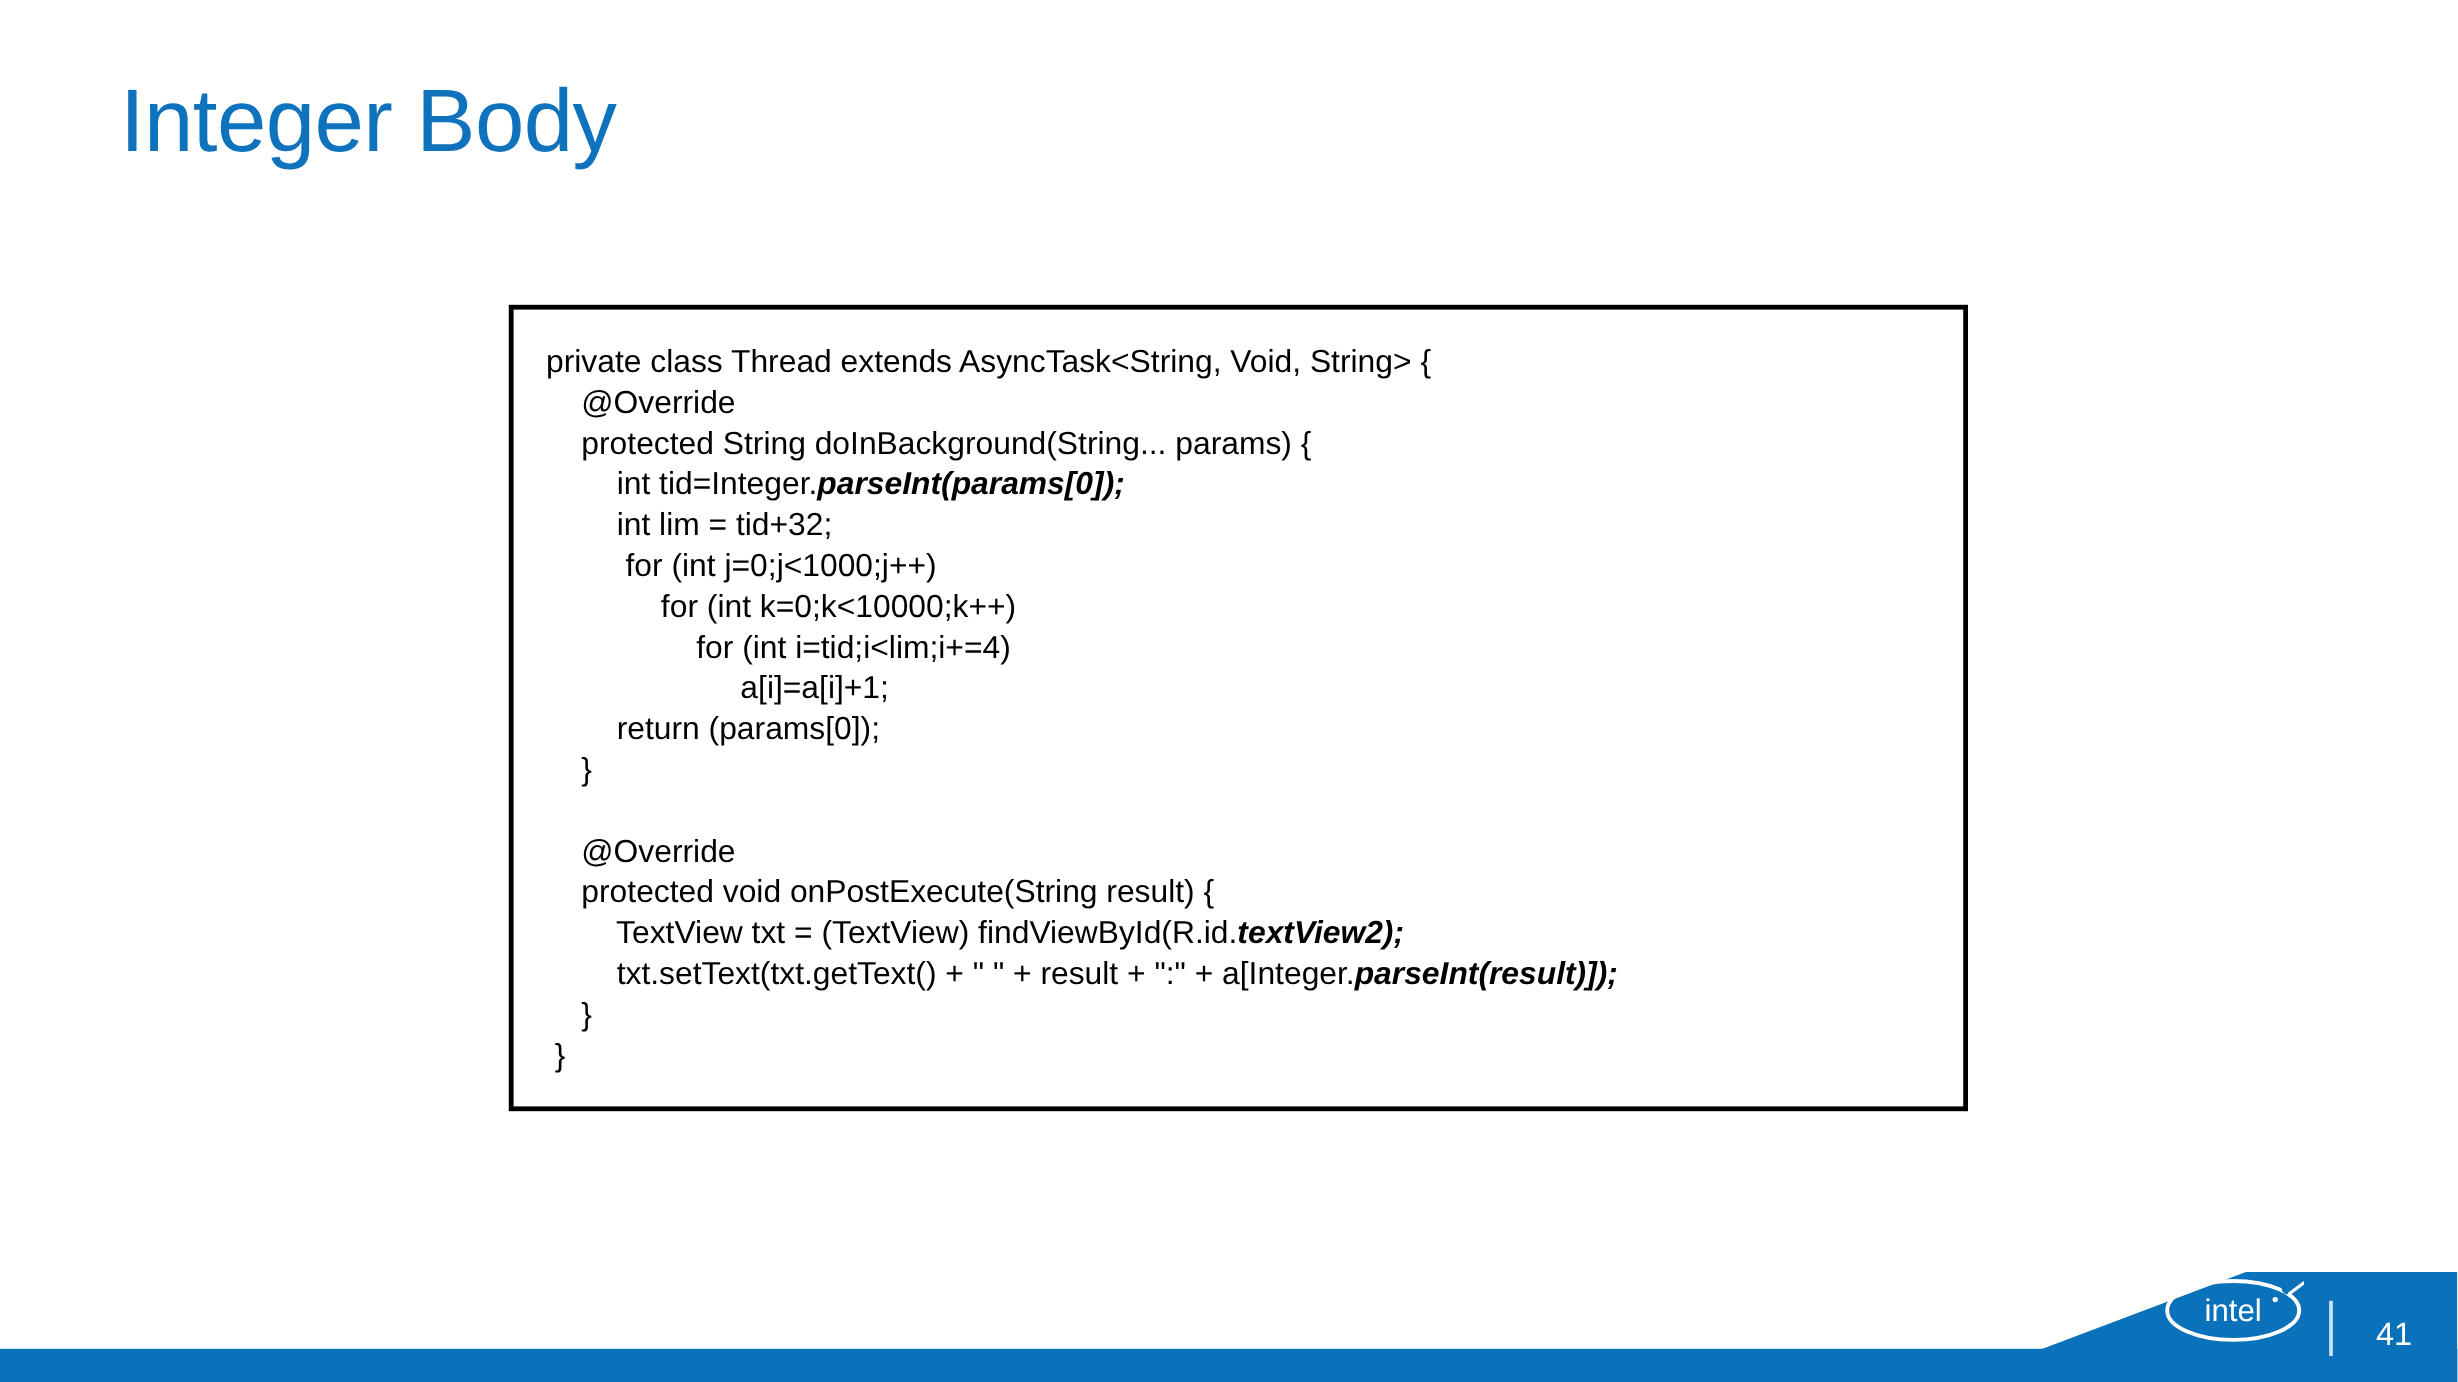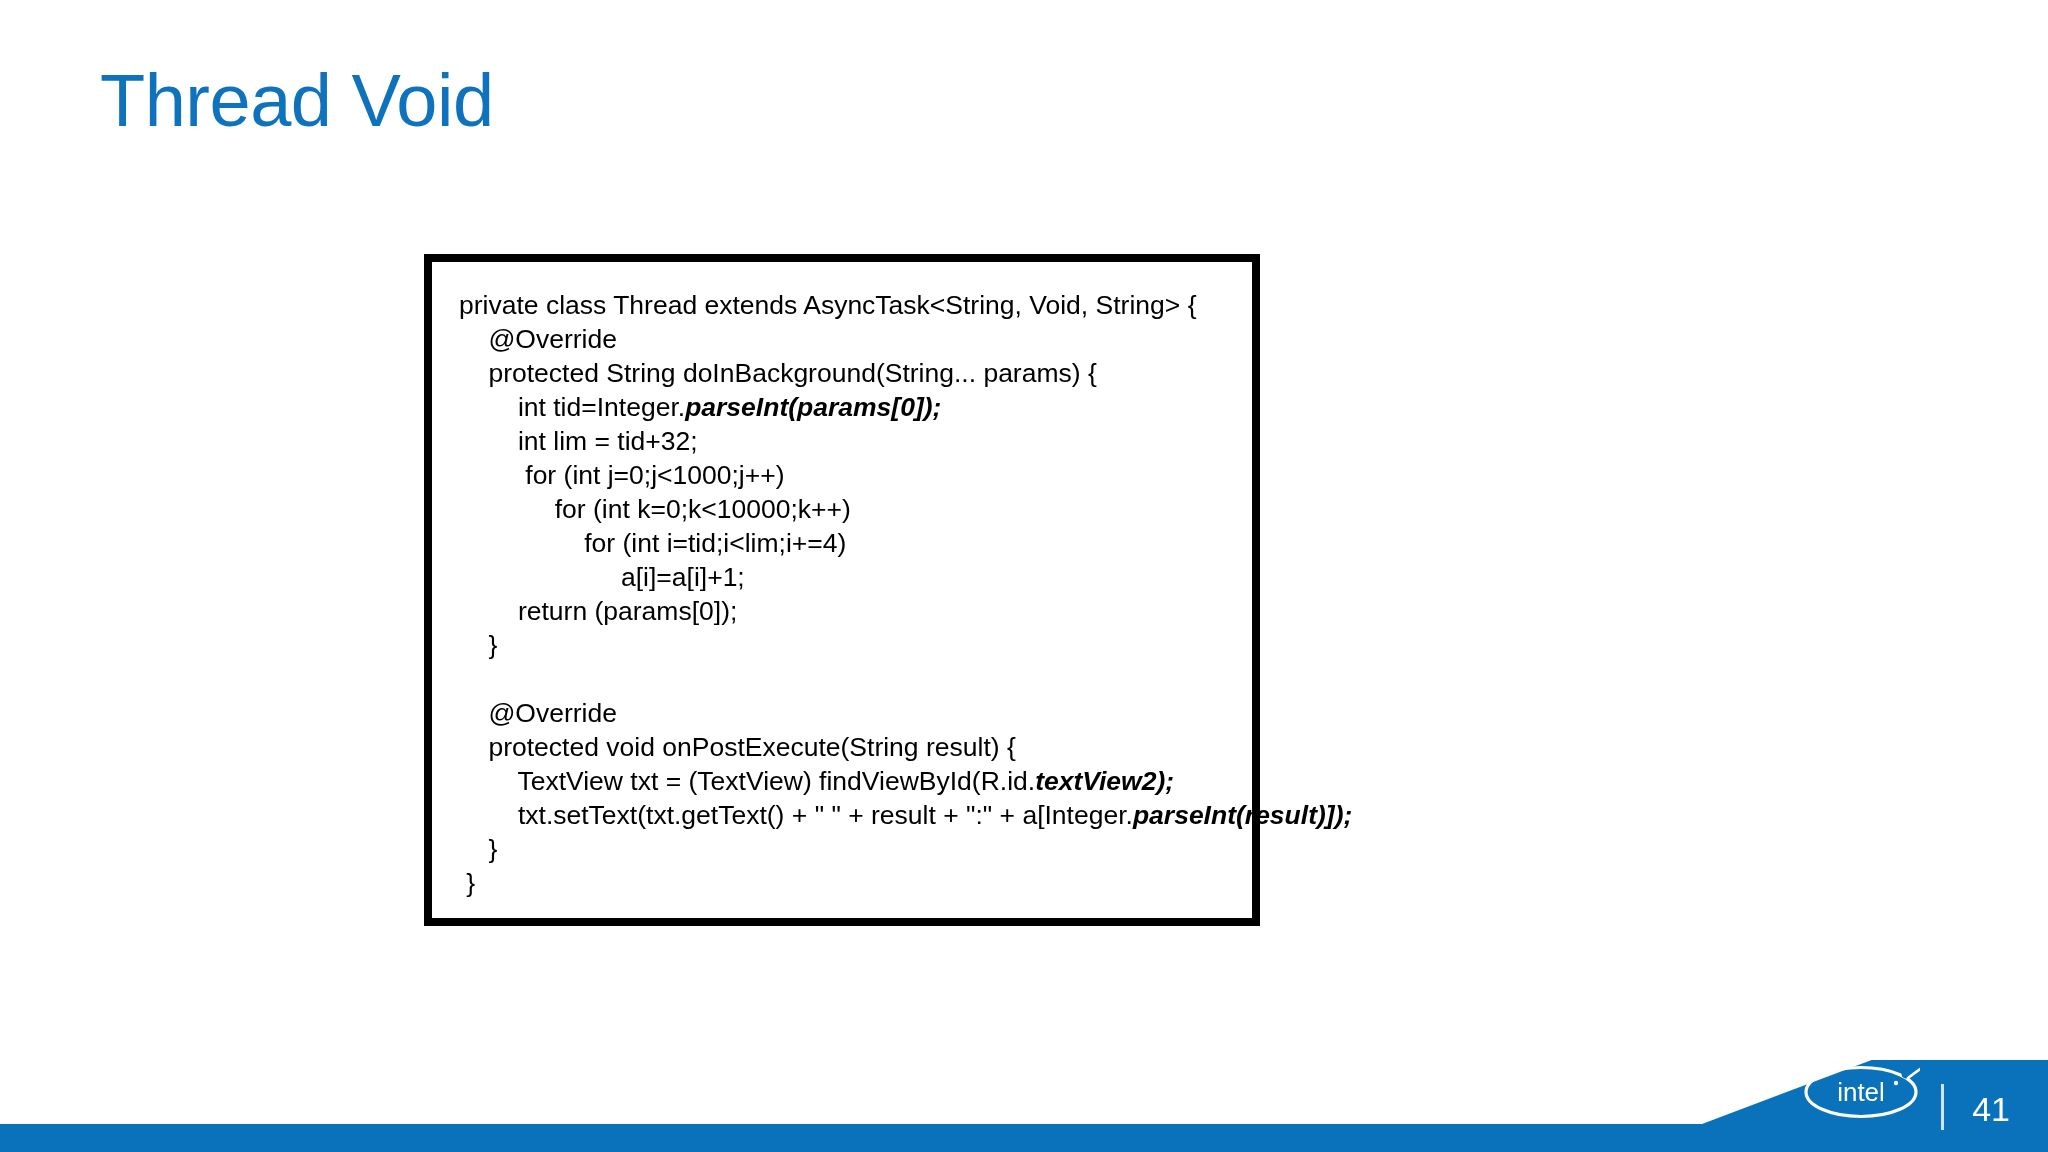--- a/index.html
+++ b/index.html
@@ -27,23 +27,23 @@
     letter-spacing: -0.5px;
     line-height: 1.05;
     white-space: nowrap;
   }
 
   
   .code-box {
     position: absolute;
     left: 424px;
     top: 254px;
-    width: 836px;
+    width: 1216px;
     height: 672px;
-    border: 8px solid #000000;
+    border: 4px solid #000000;
     background: #ffffff;
     box-sizing: border-box;
   }
   .code-listing {
     position: absolute;
     left: 27px;
     top: 26px;
     right: 8px;
     font-size: 26.5px;
     line-height: 34px;
@@ -97,29 +97,29 @@
     bottom: 22px;
     width: 3px;
     height: 46px;
     background: #cfe4f4;
   }
   .page-number {
     position: absolute;
     right: 38px;
     bottom: 26px;
     color: #ffffff;
-    font-size: 34px;
+    font-size: 27px;
     font-family: "Liberation Sans", sans-serif;
     line-height: 1;
   }
 </style>
 </head>
 <body>
 
-<div class="slide-title">Thread Void</div>
+<div class="slide-title">Integer Body</div>
 
 <div class="code-box">
   <div class="code-listing"><div class="code-line"><span>private class Thread extends AsyncTask&lt;String, Void, String&gt; {</span></div><div class="code-line"><span>    @Override</span></div><div class="code-line"><span>    protected String doInBackground(String... params) {</span></div><div class="code-line"><span>        int tid=Integer.</span><span class="em">parseInt(params[0]);</span></div><div class="code-line"><span>        int lim = tid+32;</span></div><div class="code-line"><span>         for (int j=0;j&lt;1000;j++)</span></div><div class="code-line"><span>             for (int k=0;k&lt;10000;k++)</span></div><div class="code-line"><span>                 for (int i=tid;i&lt;lim;i+=4)</span></div><div class="code-line"><span>                      a[i]=a[i]+1;</span></div><div class="code-line"><span>        return (params[0]);</span></div><div class="code-line"><span>    }</span></div><div class="code-line blank"><span></span></div><div class="code-line"><span>    @Override</span></div><div class="code-line"><span>    protected void onPostExecute(String result) {</span></div><div class="code-line"><span>        TextView txt = (TextView) findViewById(R.id.</span><span class="em">textView2);</span></div><div class="code-line"><span>        txt.setText(txt.getText() + " " + result + ":" + a[Integer.</span><span class="em">parseInt(result)]);</span></div><div class="code-line"><span>    }</span></div><div class="code-line"><span> }</span></div></div>
 </div>
 
 <div class="footer-bar"></div>
 <div class="footer-wedge"></div>
 
 <div class="intel-logo">
   <svg viewBox="0 0 118 56" width="118" height="56" aria-hidden="true">

